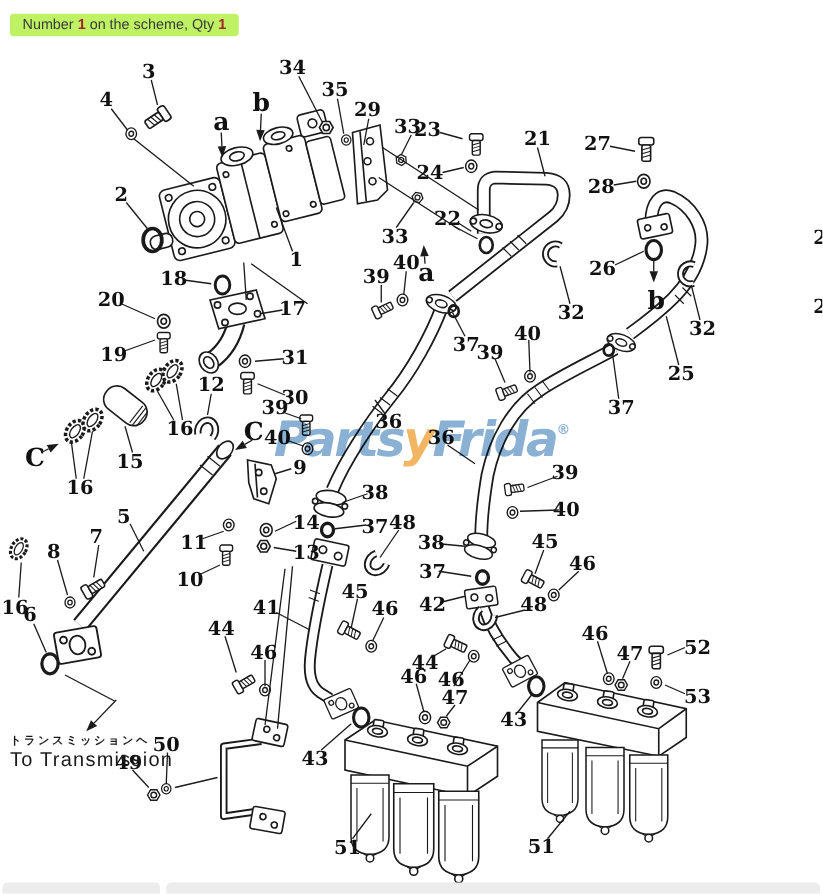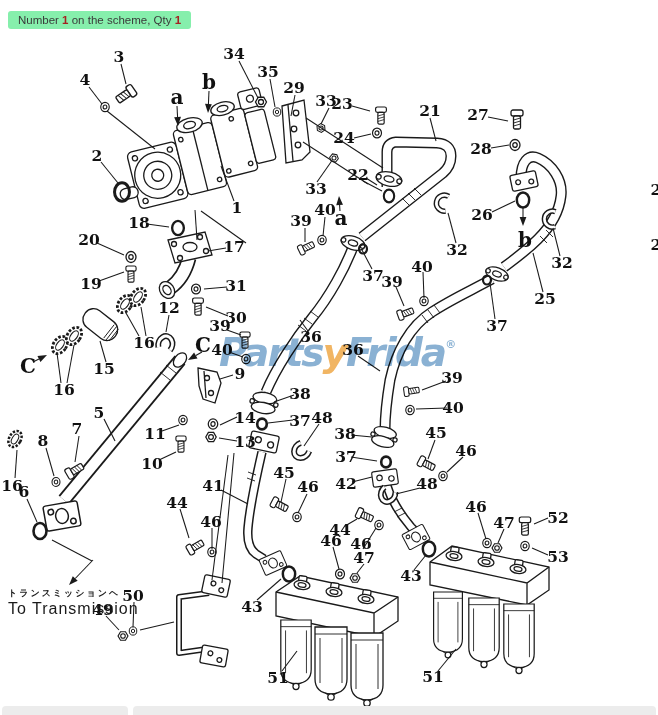--- a/index.html
+++ b/index.html
@@ -1,17 +1,17 @@
 <!DOCTYPE html>
 <html><head>
 <meta charset="utf-8">
 <style>
   html,body{margin:0;padding:0;background:#fff}
   .page{position:relative;width:658px;height:715px;background:#fff;overflow:hidden;font-family:"Liberation Sans",sans-serif}
-  .header-bar{position:absolute;left:8px;top:11px;background:#86efac;border-radius:3px;padding:3px 10px;font-size:11.5px;color:#3a3a3a;z-index:5;white-space:nowrap}
+  .header-bar{position:absolute;left:8px;top:11px;background:#bef264;border-radius:3px;padding:3px 10px;font-size:11.5px;color:#3a3a3a;z-index:5;white-space:nowrap}
   .header-bar .hl{font-weight:bold;color:#a42222}
   svg.diagram{position:absolute;left:0;top:0;z-index:1}
   .watermark{position:absolute;left:219px;top:330px;z-index:3;font-family:"DejaVu Sans",sans-serif;font-style:italic;font-weight:bold;font-size:39px;letter-spacing:-2px;white-space:nowrap;color:#6c9ec8;opacity:.8;mix-blend-mode:multiply;pointer-events:none}
   .watermark .accent{color:#eea23c}
   .watermark sup{font-size:11px;letter-spacing:0;vertical-align:18px}
   .trans-note{position:absolute;left:8px;top:588px;z-index:2;color:#1a1a1a;line-height:1.25}
   .trans-note .jp{font-size:9px;font-weight:bold;letter-spacing:2px;font-family:"DejaVu Sans",sans-serif}
   .trans-note .en{font-size:16px;font-weight:normal;letter-spacing:1px}
   .strip{position:absolute;top:706px;height:10px;background:#ececec;border-radius:4px 4px 0 0;z-index:2}
   .strip.s1{left:2px;width:126px}

